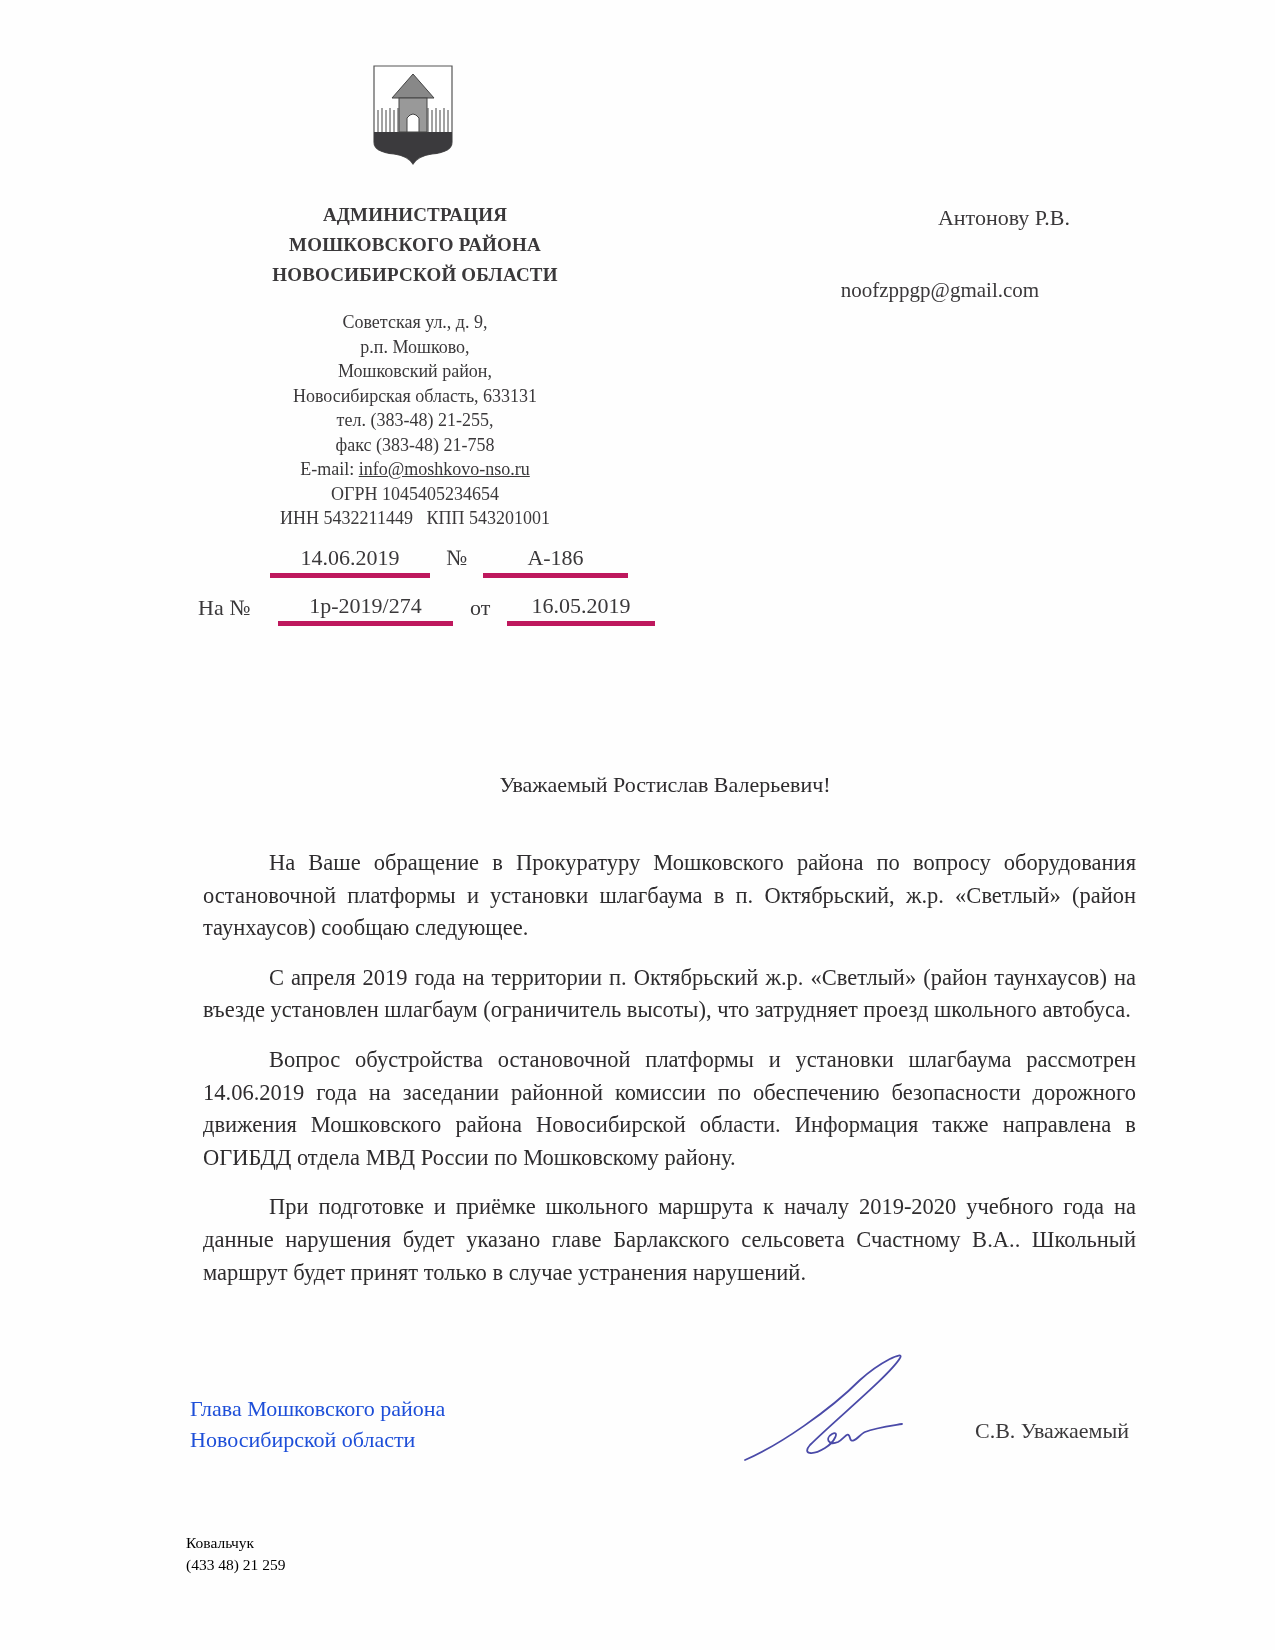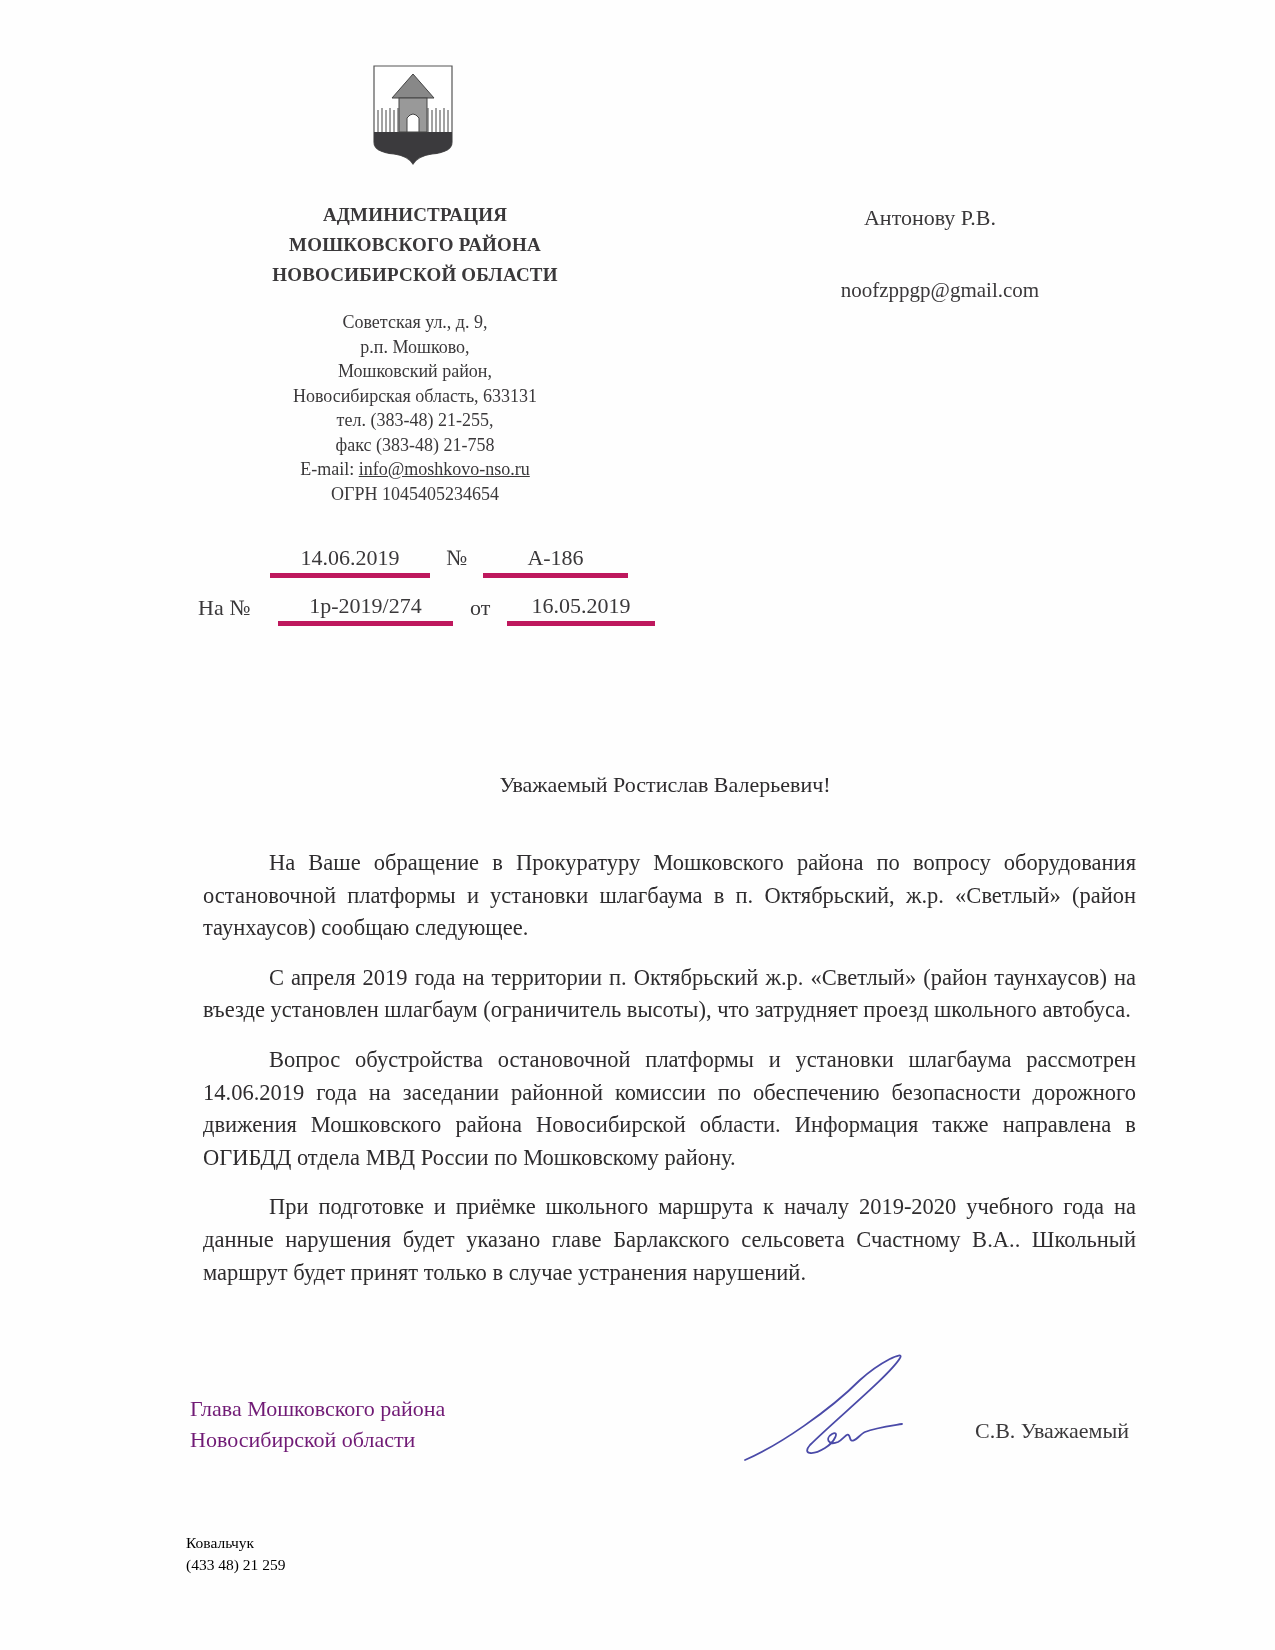--- a/index.html
+++ b/index.html
@@ -5,32 +5,32 @@
   html, body { margin: 0; padding: 0; background: #ffffff; }
   body { width: 1275px; height: 1650px; position: relative; overflow: hidden;
          font-family: "Liberation Serif", "DejaVu Serif", serif; color: #2e2c2e; }
   .page { position: absolute; left: 0; top: 0; width: 1275px; height: 1650px; background: #fefefe; }
   .emblem { position: absolute; left: 372px; top: 64px; width: 82px; height: 102px; }
   .org { position: absolute; left: 205px; top: 200px; width: 420px; text-align: center;
          font-weight: bold; font-size: 19px; line-height: 30px; color: #3a383a; letter-spacing: 0.2px; }
   .addr { position: absolute; left: 240px; top: 310px; width: 350px; text-align: center;
           font-size: 18px; line-height: 24.5px; color: #3a383a; }
   .addr .email-link { text-decoration: underline; }
-  .recipient { position: absolute; left: 790px; top: 205px; width: 280px; text-align: center;
+  .recipient { position: absolute; left: 790px; top: 205px; width: 280px; text-align: right;
                font-size: 22px; line-height: 26px; color: #3a383a; }
   .recipient-email { position: absolute; left: 790px; top: 265px; width: 300px; text-align: center;
                      font-size: 21px; line-height: 26px; color: #3a383a; margin-top: 12px; }
   .regline { position: absolute; font-size: 22px; color: #3a383a; }
   .field { position: absolute; text-align: center; border-bottom: 5px solid #be185d; height: 28px; line-height: 26px; }
   .greeting { position: absolute; left: 180px; top: 772px; width: 970px; text-align: center;
               font-size: 22px; color: #2e2c2e; }
   .body { position: absolute; left: 186px; top: 830px; width: 967px;
           font-size: 22.5px; line-height: 32.6px; color: #2e2c2e; text-align: justify; }
   .body p { margin: 17px; text-indent: 66px; }
-  .sig-left { position: absolute; left: 190px; top: 1393px; font-size: 22px; line-height: 31px; color: #701a75; }
+  .sig-left { position: absolute; left: 190px; top: 1393px; font-size: 22px; line-height: 31px; color: #1d4ed8; }
   .sig-name { position: absolute; left: 975px; top: 1418px; font-size: 22px; color: #3a383a; }
   .signature { position: absolute; left: 740px; top: 1350px; width: 200px; height: 120px; }
   .executor { position: absolute; left: 186px; top: 1532px; font-size: 15.5px; line-height: 22px; color: #000000; }
 </style>
 </head>
 <body>
 
 <div class="page">
 
   <svg class="emblem" viewBox="0 0 82 102">
@@ -63,20 +63,21 @@
 
   <div class="addr">
     <div>Советская ул., д. 9,</div>
     <div>р.п. Мошково,</div>
     <div>Мошковский район,</div>
     <div>Новосибирская область, 633131</div>
     <div>тел. (383-48) 21-255,</div>
     <div>факс (383-48) 21-758</div>
     <div><span>E-mail: </span><span class="email-link">info@moshkovo-nso.ru</span></div>
     <div>ОГРН 1045405234654</div>
+    <div style="white-space: pre;">ИНН 5432211449   КПП 543201001</div>
   </div>
 
   <div class="recipient">Антонову Р.В.</div>
   <div class="recipient-email">noofzppgp@gmail.com</div>
 
   <div>
     <div class="regline field" style="left:270px; top:545px; width:160px;">14.06.2019</div>
     <div class="regline" style="left:446px; top:545px;">№</div>
     <div class="regline field" style="left:483px; top:545px; width:145px;">А-186</div>
 

